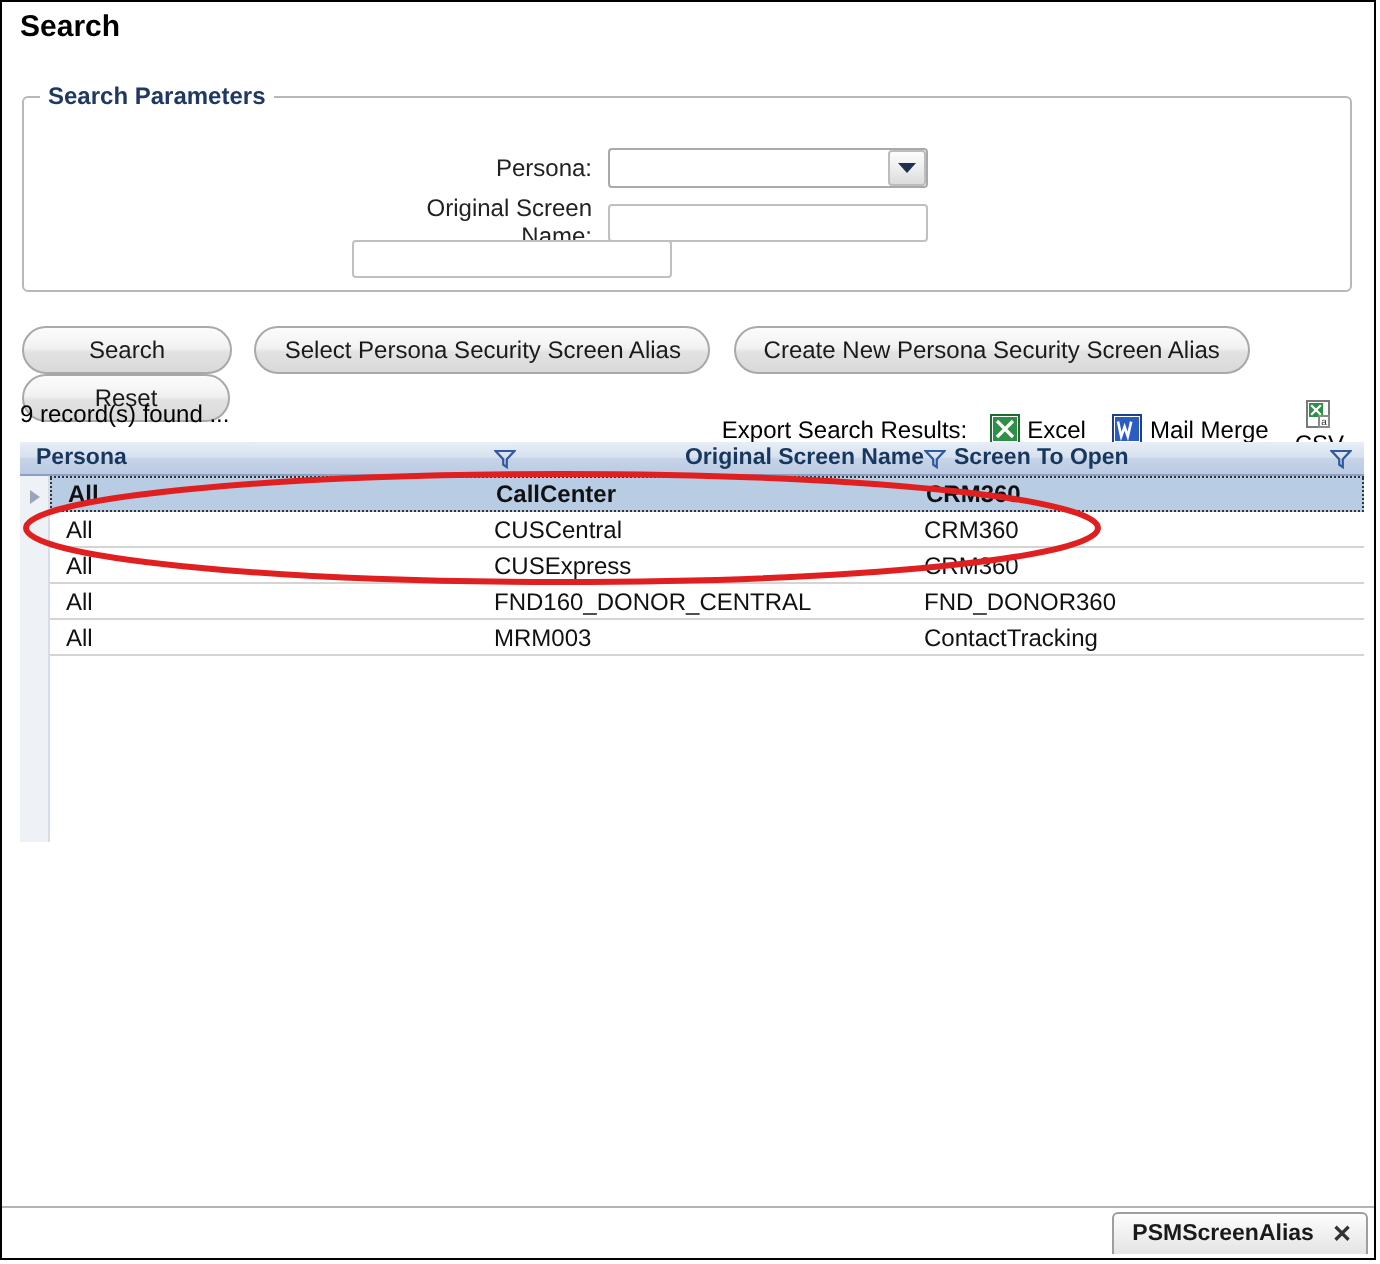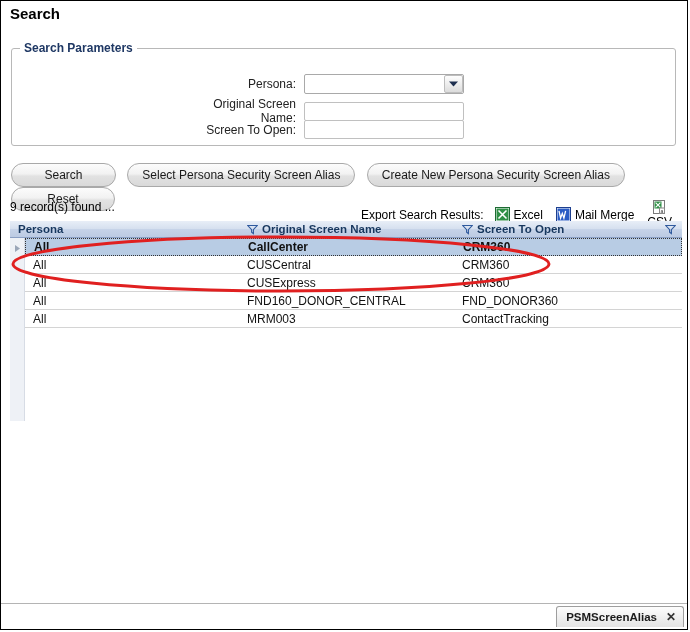--- a/index.html
+++ b/index.html
@@ -228,21 +228,20 @@
       </div>
     </div>
   </div>
 
   <div class="form-row" style="left:175px;top:96px;">
     <div class="form-label">Original Screen Name:</div>
     <input class="txt" type="text" value="" style="">
   </div>
 
   <div class="form-row" style="left:175px;top:119px;">
-    <div class="form-label">Screen To Open:</div>
     <input class="txt" type="text" value="" style="">
   </div>
 
   <div class="btnrow">
     <div class="btn search">Search</div>
     <div class="btn">Select Persona Security Screen Alias</div>
     <div class="btn">Create New Persona Security Screen Alias</div>
     <div class="btn reset">Reset</div>
   </div>
 
@@ -288,21 +287,21 @@
   </div>
 
   <div class="grid">
 
     <div class="grid-gutter"></div>
 
     <div class="grid-head">
       <div class="hcell c1" style="width:237px;padding-left:8px;">
         <span class="htxt">Persona</span>
       </div>
-      <div class="hcell c2" style="width:215px;">
+      <div class="hcell c2" style="width:215px;justify-content:space-between;">
         <span class="filt">
           <svg width="11" height="11" viewBox="0 0 11 11" aria-hidden="true">
               <polygon points="0.8,1.5 10.2,1.5 6.4,5.6 6.4,9.6 4.6,8.3 4.6,5.6" fill="none" stroke="#2f5a9e" stroke-width="1.1"></polygon>
             </svg>
         </span>
         <span class="htxt">Original Screen Name</span>
       </div>
       <div class="hcell c3" style="width:195px;">
         <span class="filt">
           <svg width="11" height="11" viewBox="0 0 11 11" aria-hidden="true">

